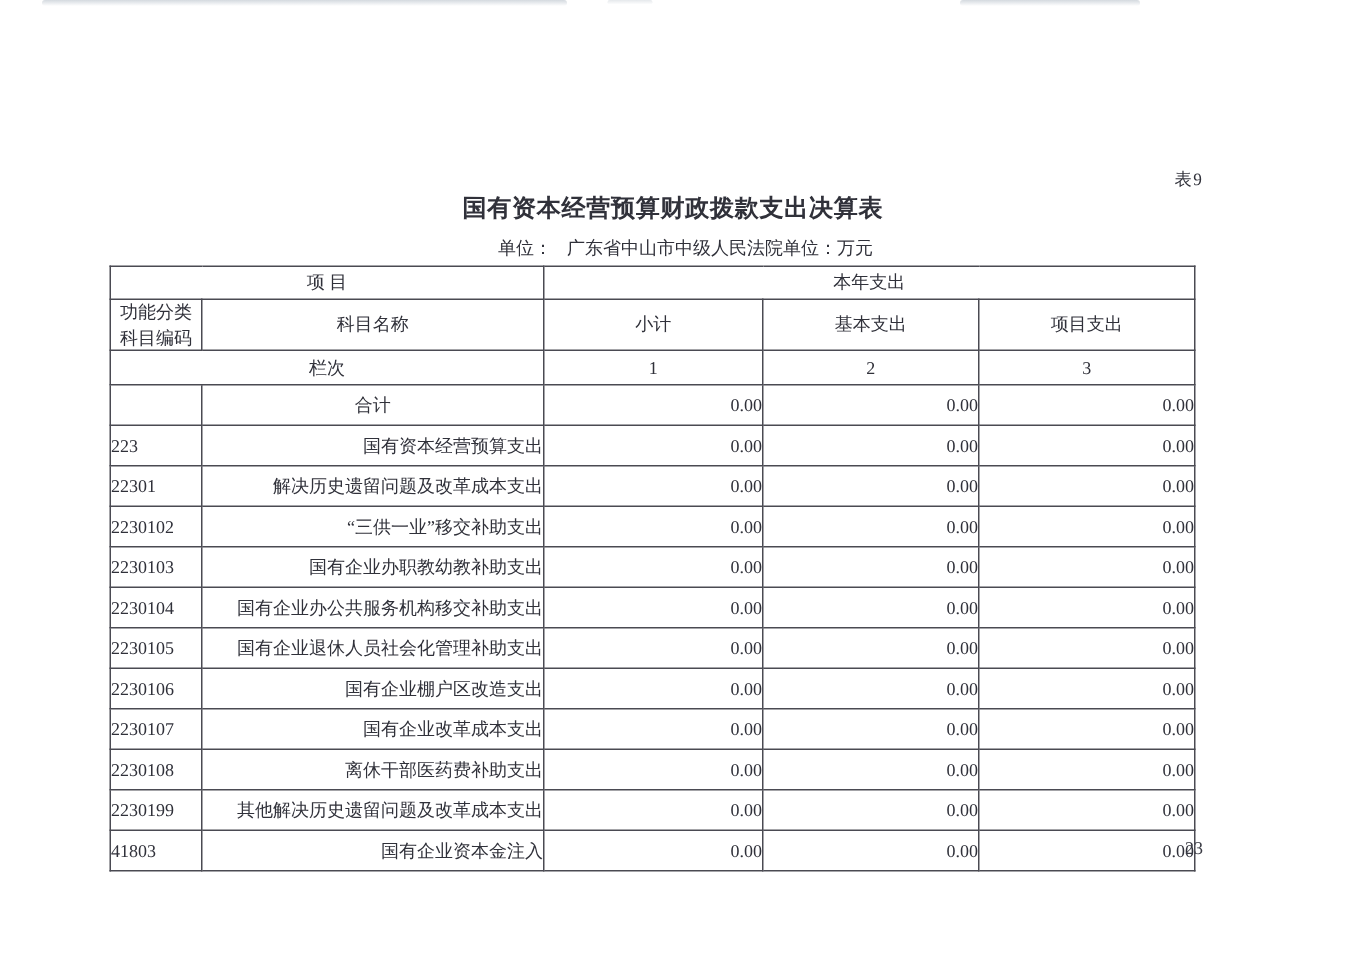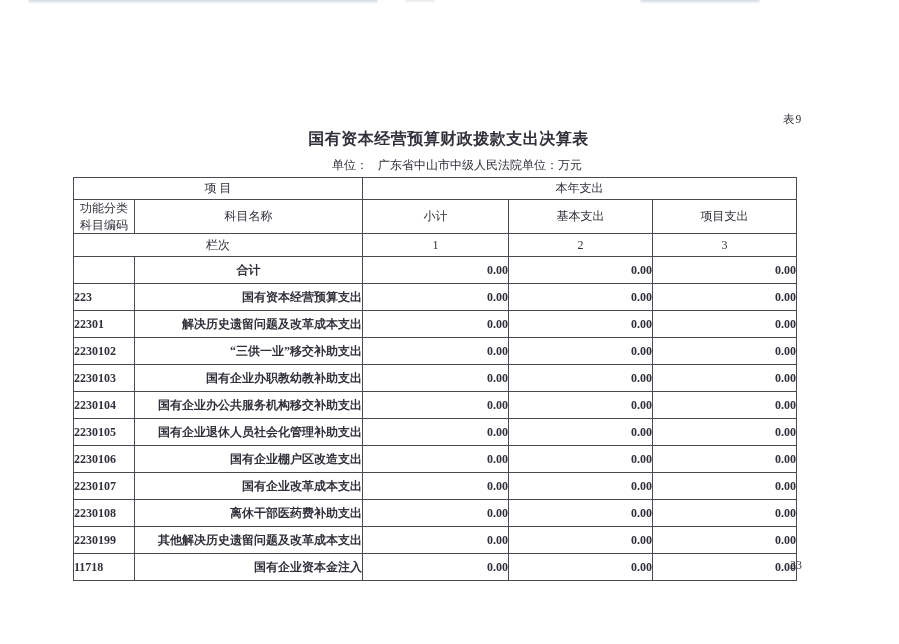--- a/index.html
+++ b/index.html
@@ -27,21 +27,21 @@
     position:absolute;top:177px;left:73px;width:723px;
     border-collapse:collapse;table-layout:fixed;
     font-size:12px;color:#30313a;
   }
   table.report{border:1.5px solid #3e3e46;}
   .report td{border:1px solid #4a4a52;padding:0;vertical-align:middle;overflow:hidden;
     white-space:nowrap;}
   tr.h1{height:22px;}
   tr.h2{height:34px;}
   tr.h3{height:23px;margin-top:43px;}
-  tr.data{height:27px;font-weight:bold;}
+  tr.data{height:27px;}
   .c{text-align:center;}
   .code{text-align:left;padding-left:5px;}
   .name{text-align:right;padding-left:8px;}
   .num{text-align:right;padding-right:10px;}
   .pre{white-space:pre;}
   .two-line span{display:block;line-height:1.35;text-align:center;}
 
   .page-number{position:absolute;top:558px;left:790px;font-size:12px;color:#3a3b44;}
 </style>
 </head>
@@ -161,21 +161,21 @@
       <td class="num">0.00</td>
     </tr>
     <tr class="data">
       <td class="code">2230199</td>
       <td class="name">其他解决历史遗留问题及改革成本支出</td>
       <td class="num">0.00</td>
       <td class="num">0.00</td>
       <td class="num">0.00</td>
     </tr>
     <tr class="data">
-      <td class="code">11718</td>
+      <td class="code">41803</td>
       <td class="name">国有企业资本金注入</td>
       <td class="num">0.00</td>
       <td class="num">0.00</td>
       <td class="num">0.00</td>
     </tr>
   </tbody>
 </table>
 
 <div class="page-number">23</div>
 

